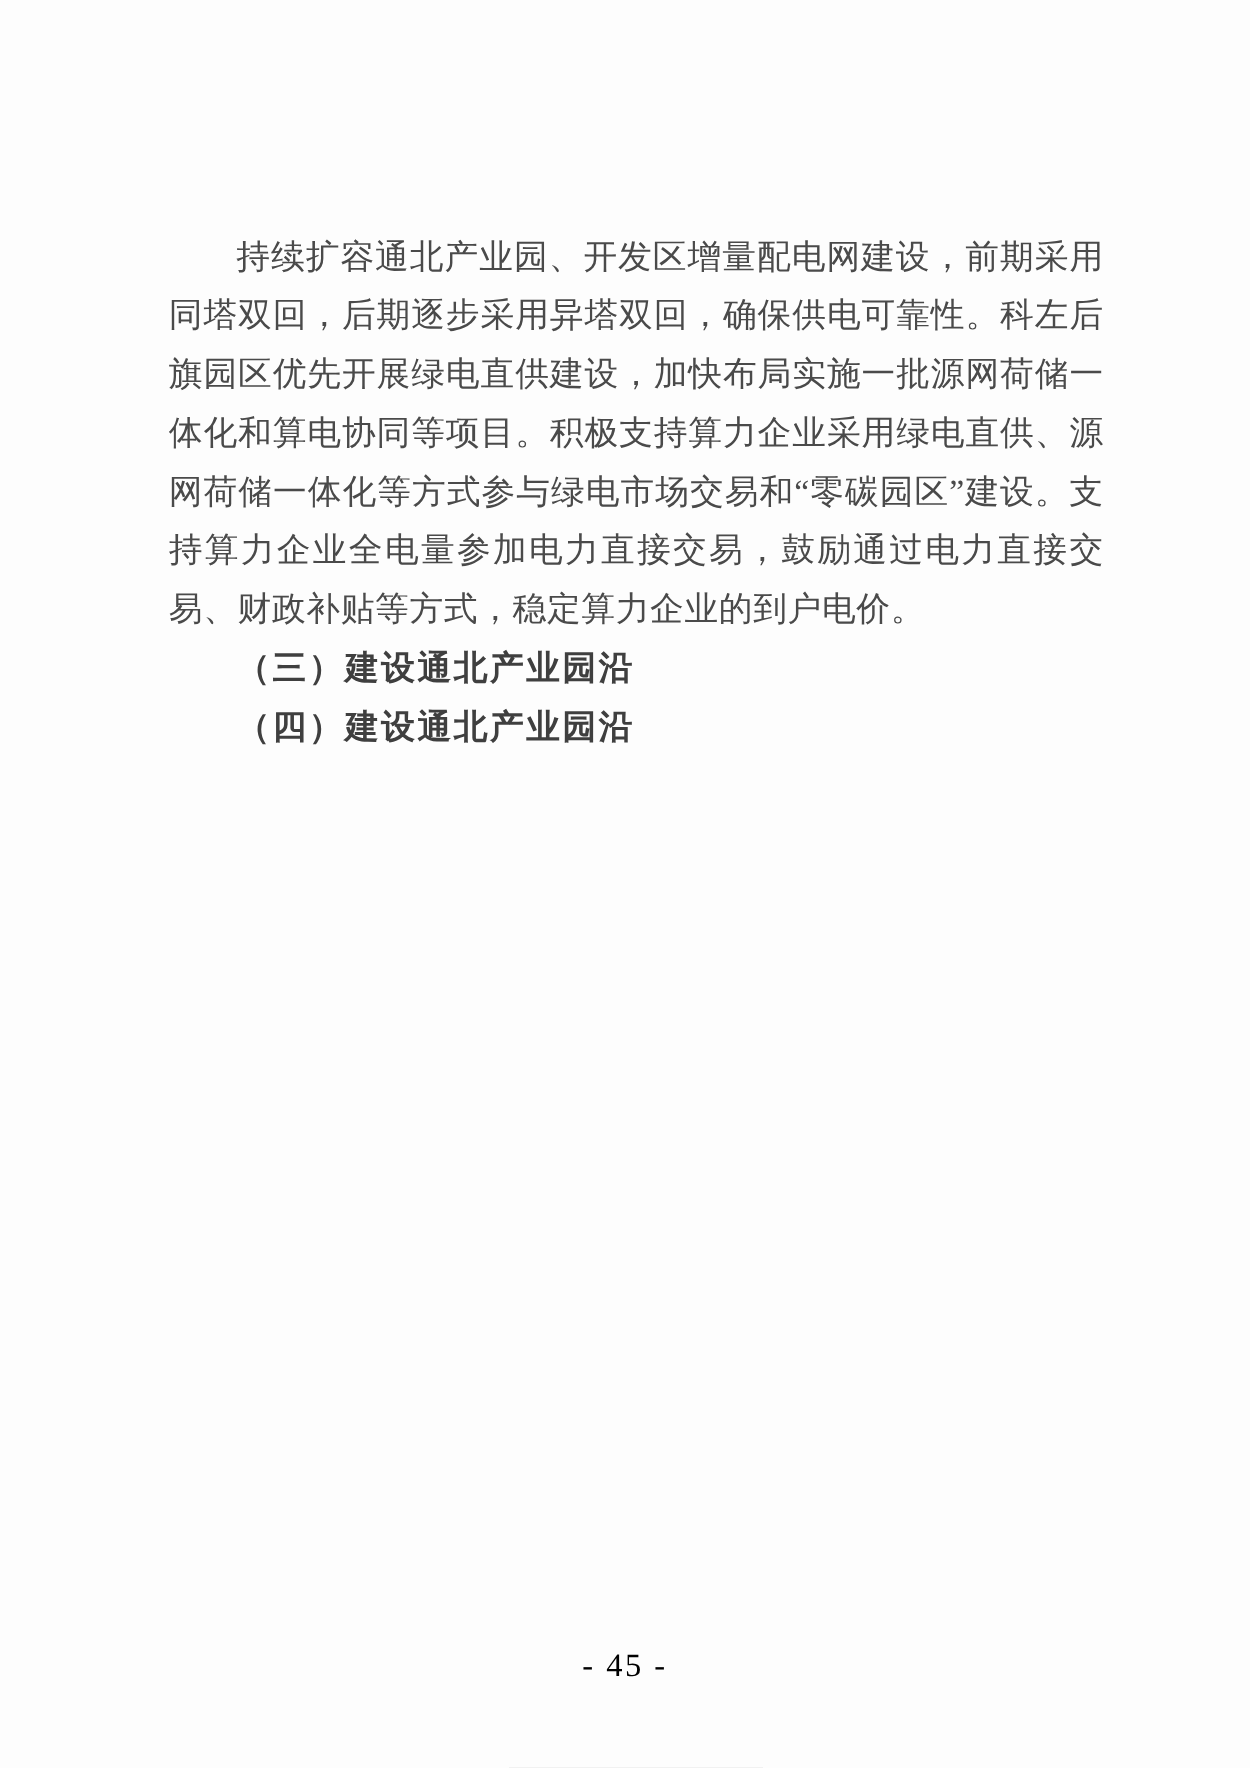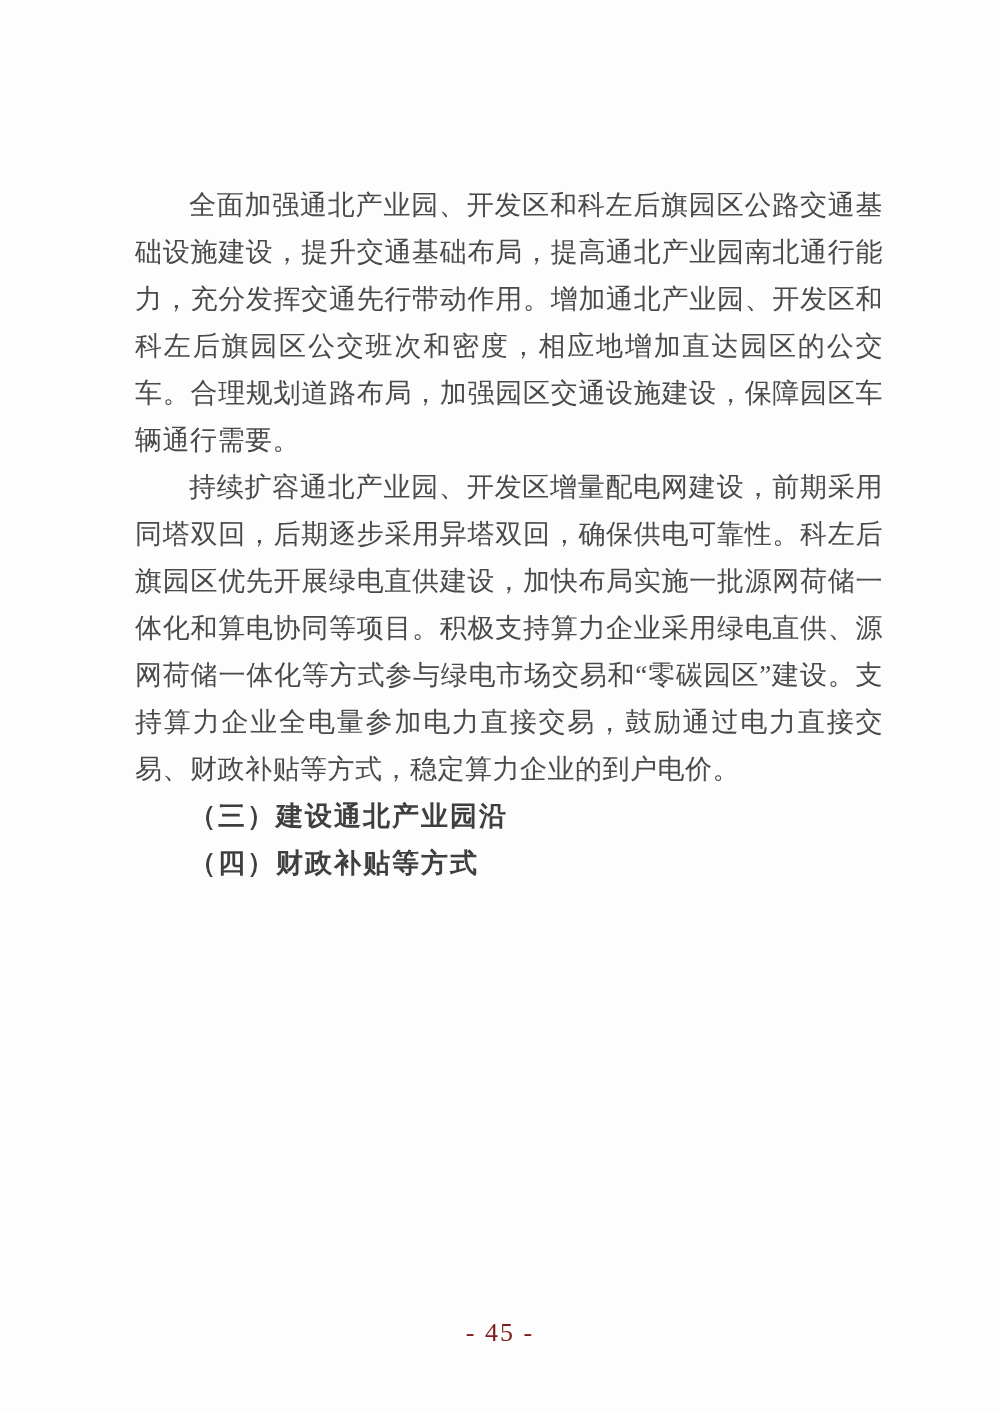--- a/index.html
+++ b/index.html
@@ -39,28 +39,27 @@
     color: #3f3f3f;
     letter-spacing: 2px;
   }
   .footer {
     position: absolute;
     top: 1318px;
     left: 0;
     width: 100%;
     text-align: center;
     font-size: 26px;
-    color: #7f1d1d;
+    color: #000000;
     letter-spacing: 2px;
   }
 </style>
 </head>
 <body>
 
 <div class="page">
   <div class="doc">
-    <p class="para">全面加强通北产业园、开发区和科左后旗园区公路交通基础设施建设，提升交通基础布局，提高通北产业园南北通行能力，充分发挥交通先行带动作用。增加通北产业园、开发区和科左后旗园区公交班次和密度，相应地增加直达园区的公交车。合理规划道路布局，加强园区交通设施建设，保障园区车辆通行需要。</p>
     <p class="para">持续扩容通北产业园、开发区增量配电网建设，前期采用同塔双回，后期逐步采用异塔双回，确保供电可靠性。科左后旗园区优先开展绿电直供建设，加快布局实施一批源网荷储一体化和算电协同等项目。积极支持算力企业采用绿电直供、源网荷储一体化等方式参与绿电市场交易和“零碳园区”建设。支持算力企业全电量参加电力直接交易，鼓励通过电力直接交易、财政补贴等方式，稳定算力企业的到户电价。</p>
     <p class="heading">（三）建设通北产业园沿</p>
-    <p class="heading">（四）财政补贴等方式</p>
+    <p class="heading">（四）建设通北产业园沿</p>
   </div>
   <div class="footer">- 45 -</div>
 </div>
 
 </body></html>

